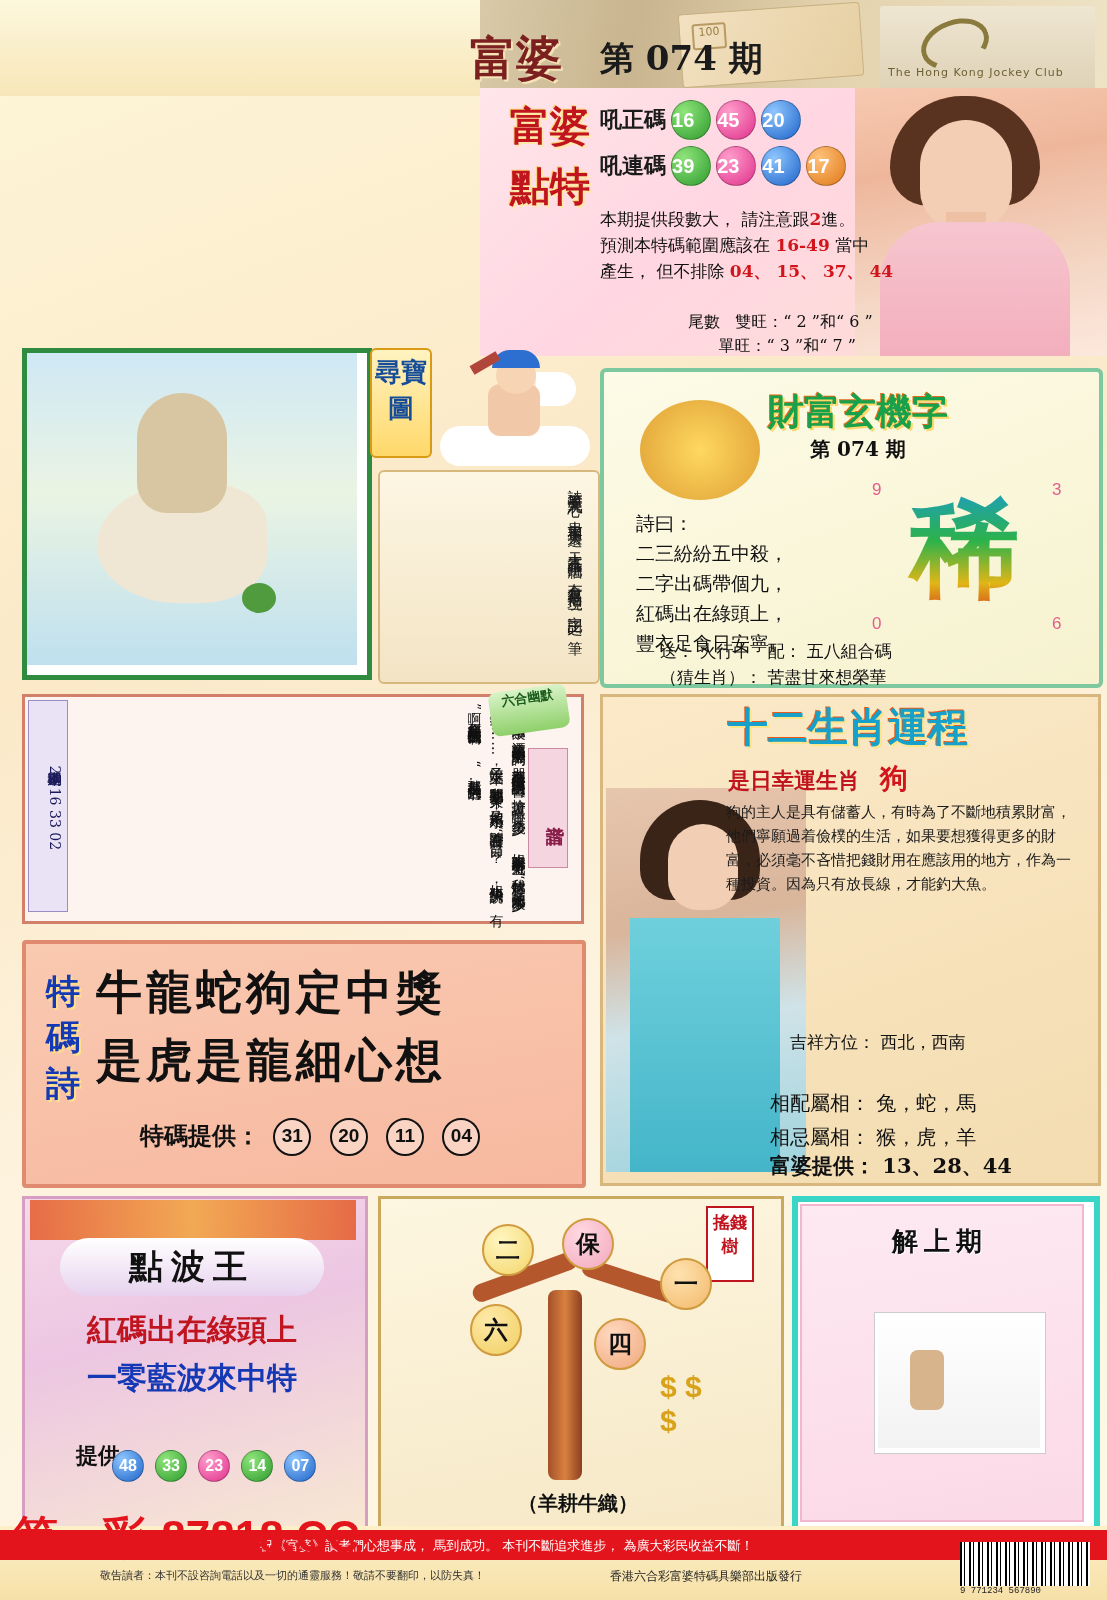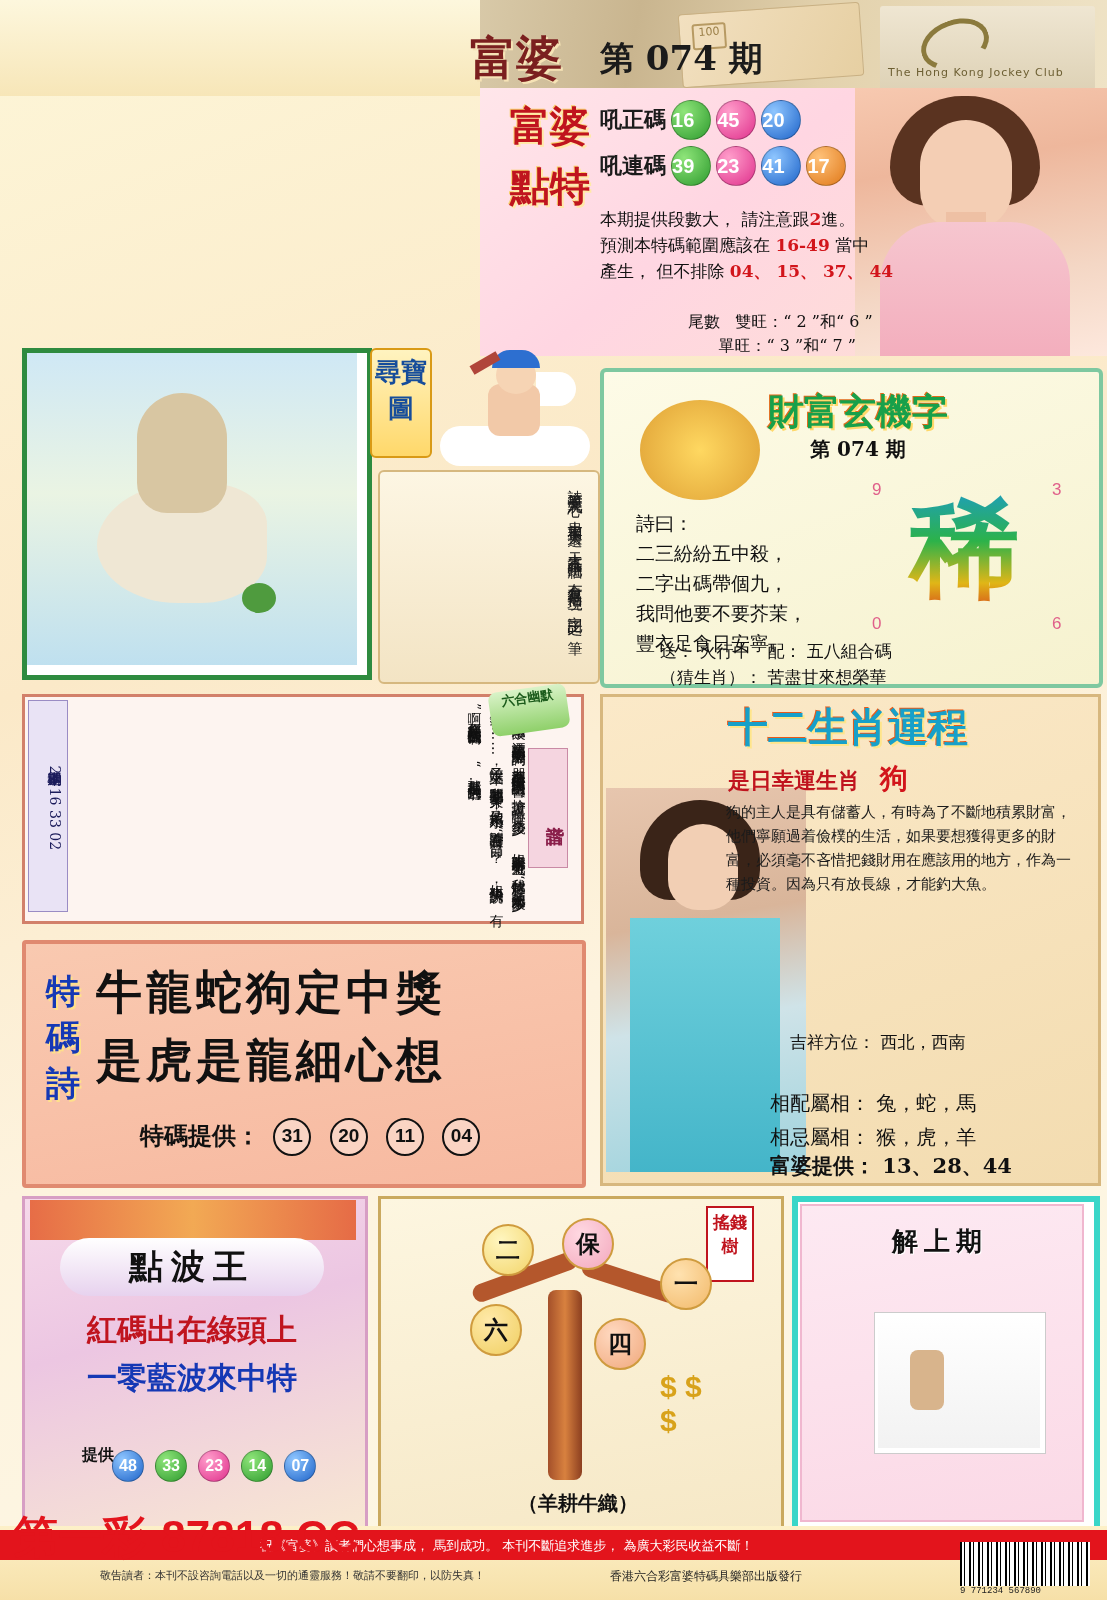--- a/index.html
+++ b/index.html
@@ -154,21 +154,21 @@
     background:linear-gradient(165deg,#f6d9ea,#ecc6e2 40%,#f8e7d2 100%);border:3px solid #d79ec4;}
   #db-lant{left:30px;top:1200px;width:326px;height:40px;background:linear-gradient(90deg,#e45a2a,#f2a23a,#e45a2a);opacity:.85;}
   #db-title{left:60px;top:1238px;width:264px;text-align:center;font-family:"DejaVu Serif","Liberation Serif",serif;
     font-size:34px;font-weight:bold;color:#111;background:linear-gradient(180deg,#fff,#e7d2ee);
     border-radius:40px;padding:6px 0;letter-spacing:8px;}
   #db-l1{left:52px;top:1310px;width:280px;text-align:center;font-family:"DejaVu Serif","Liberation Serif",serif;
     font-size:30px;font-weight:bold;color:#c0141e;}
   #db-l2{left:52px;top:1358px;width:280px;text-align:center;font-family:"DejaVu Serif","Liberation Serif",serif;
     font-size:30px;font-weight:bold;color:#1538b5;}
   #db-prov-label{left:70px;top:1442px;width:56px;font-family:"DejaVu Serif","Liberation Serif",serif;
-    font-size:16px;font-weight:bold;color:#111;line-height:26px;text-align:center;}
+    font-size:22px;font-weight:bold;color:#111;line-height:26px;text-align:center;}
   #db-balls{left:112px;top:1450px;white-space:nowrap;}
   .sball{display:inline-block;width:30px;height:30px;border-radius:50%;color:#fff;font-weight:bold;font-size:16px;
     line-height:30px;text-align:center;margin-right:6px;font-family:"Liberation Sans",sans-serif;border:1px solid rgba(0,0,0,.25);}
 
   
   #tree{left:378px;top:1196px;width:400px;height:330px;background:linear-gradient(170deg,#fdf6e0,#f6e8c6);
     border:3px solid #caa95f;}
   #tree-label{left:706px;top:1206px;width:48px;height:76px;background:#ffffff;border:2px solid #c0141e;
     font-family:"DejaVu Serif","Liberation Serif",serif;font-size:17px;font-weight:bold;color:#c0141e;
     text-align:center;line-height:24px;padding-top:2px;box-sizing:border-box;}
@@ -285,21 +285,21 @@
 <div class="abs" id="xuanji-issue">第 074 期</div>
 <div class="abs corner-num" style="left:872px;top:480px;">9</div>
 <div class="abs corner-num" style="left:1052px;top:480px;">3</div>
 <div class="abs corner-num" style="left:872px;top:614px;">0</div>
 <div class="abs corner-num" style="left:1052px;top:614px;">6</div>
 <div class="abs" id="bigchar">稀</div>
 <div class="abs" id="shiyue">
   <div>詩曰：</div>
   <div>二三紛紛五中殺，</div>
   <div>二字出碼帶個九，</div>
-  <div>我問他要不要芥茉，</div>
+  <div>紅碼出在綠頭上，</div>
   <div>豐衣足食日安寧。</div>
 </div>
 <div class="abs" id="songpei">
   <div>送： 火行中　配： 五八組合碼</div>
   <div>（猜生肖）： 苦盡甘來想榮華</div>
 </div>
 
 <div class="abs" id="humorbox"></div>
 <div class="abs" id="luckybox">本期幸運號碼 27 16 33 02</div>
 <div class="abs" id="humor-text">一日與一外國朋友去館子吃水餃　漂亮的服務小姐前來詢問　朋友總是不放過任何練習漢語的機會　搶著說“睡覺”多少錢？　小姐大窘既而十分生氣　我超忙解釋“他是問水餃多少錢”　……餃子端上來，我問他要不要芥茉　他又招來小姐，請問有沒有“節目”？　小姐爽快的說，“有啊”您想要點什么樣的節目啊？”　“就是那種黃色的啦…”</div>

